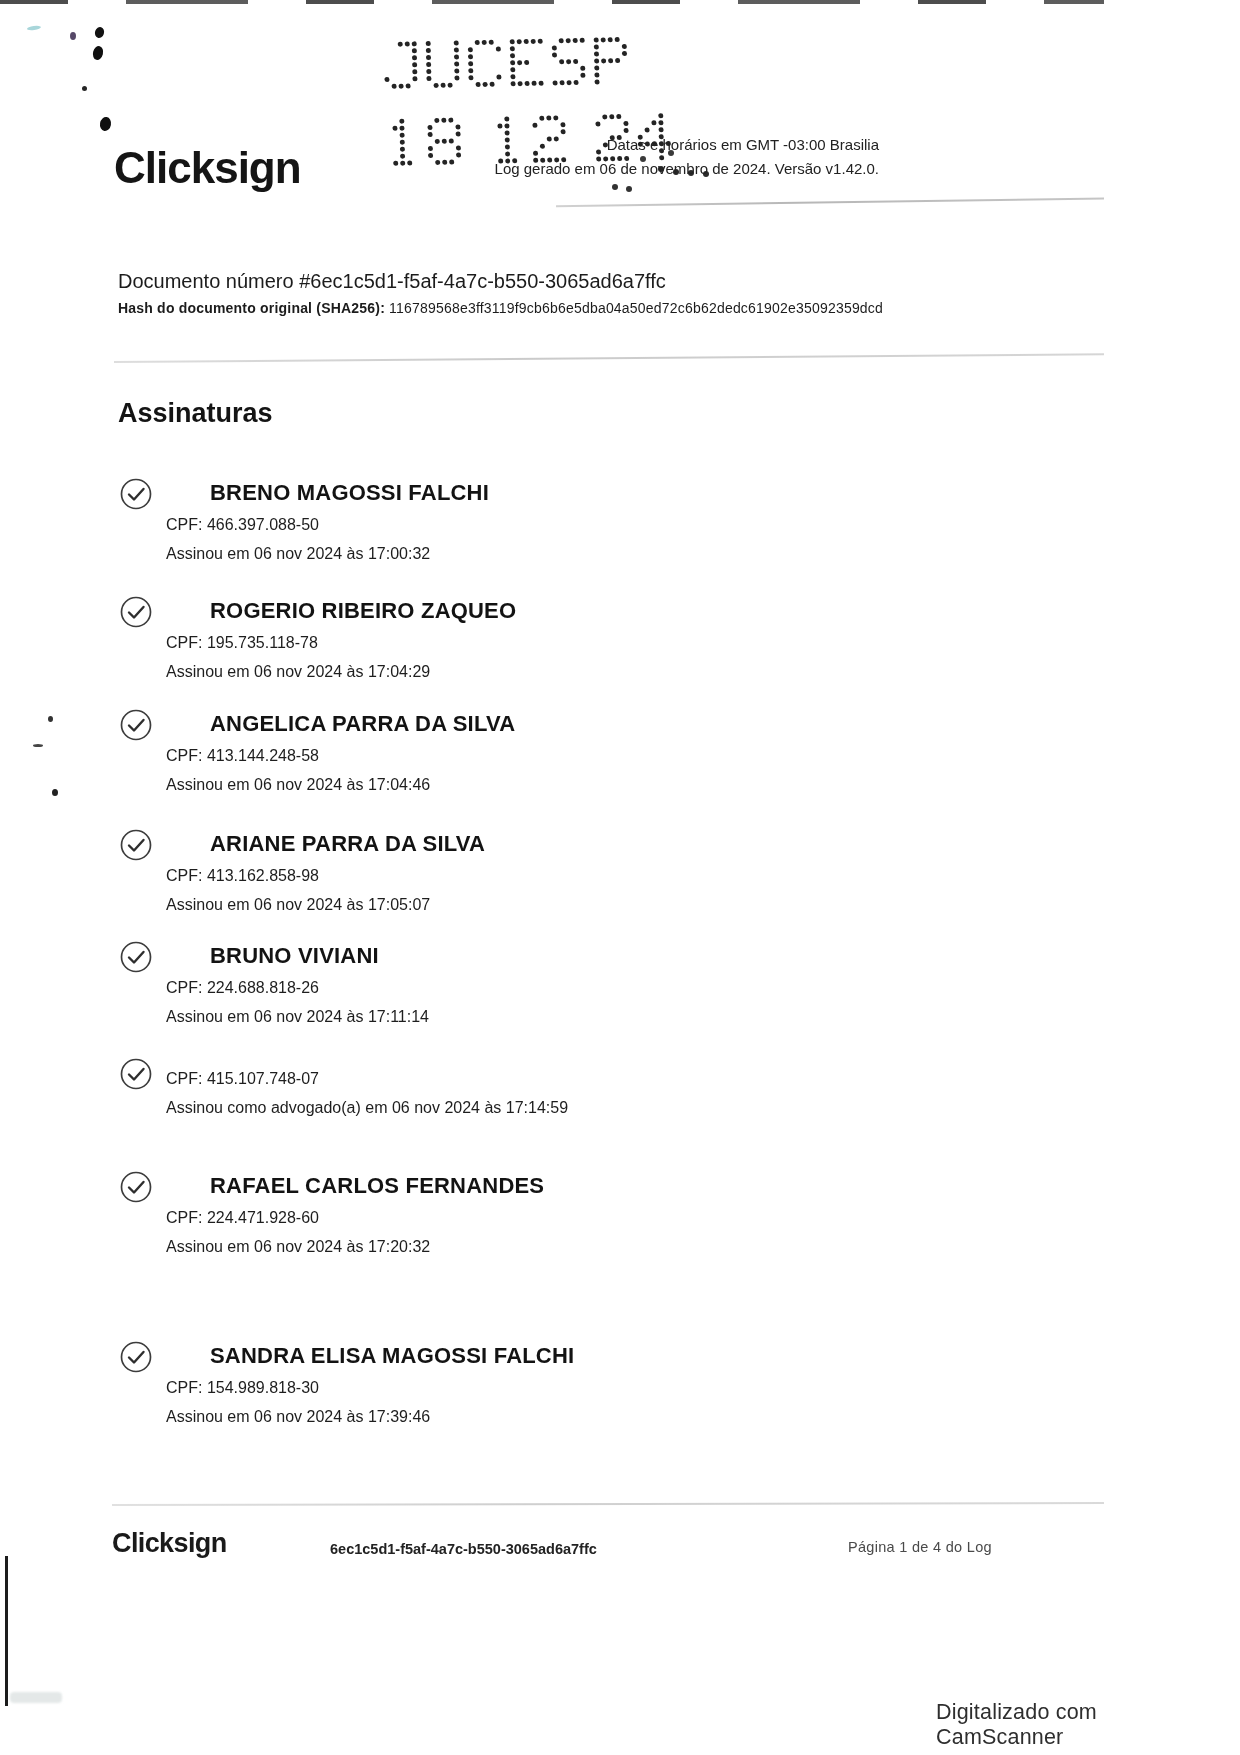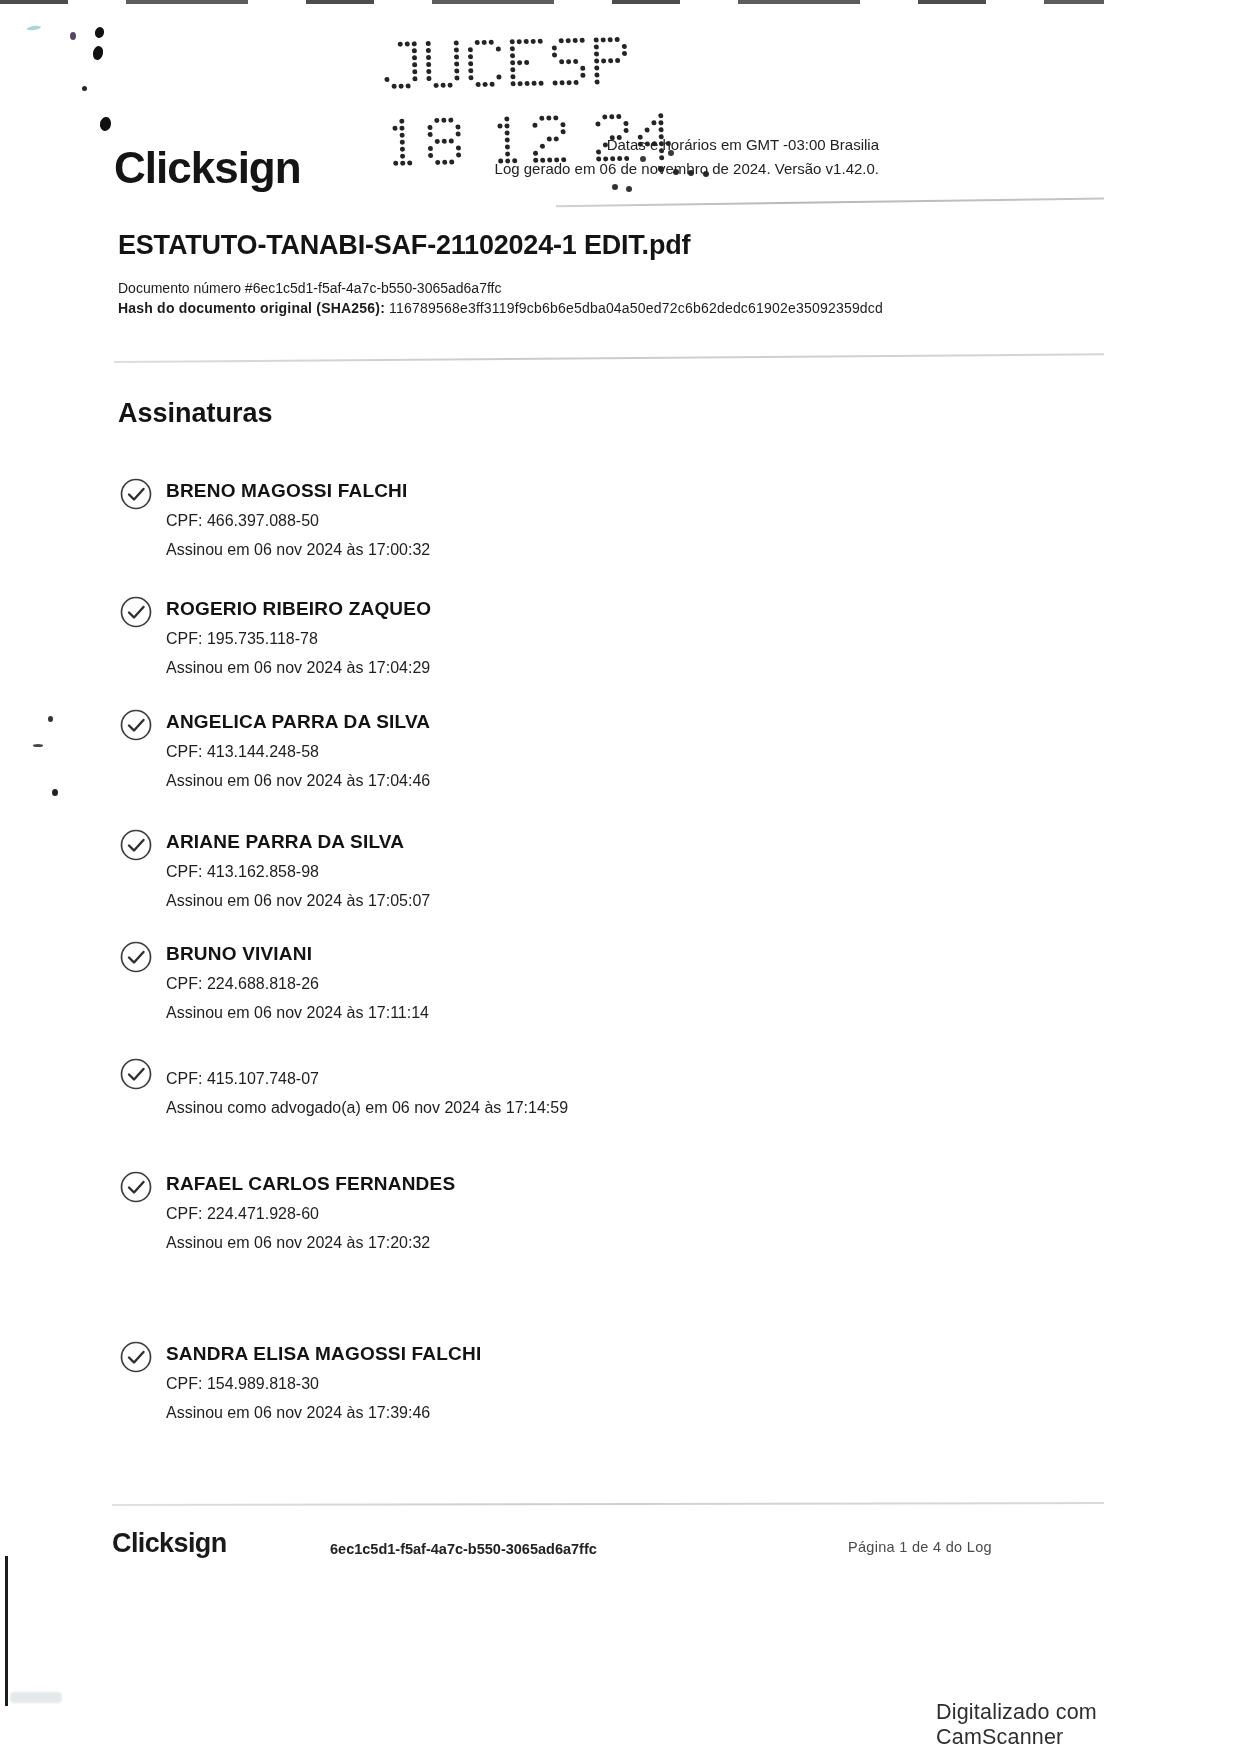--- a/index.html
+++ b/index.html
@@ -33,29 +33,29 @@
   .stamp-row.r2{margin-top:28px;}
   .stamp-row i{position:absolute;background:#242424;border-radius:50%;}
   .stray-dots{
     position:absolute;left:658px;top:166px;width:6px;height:6px;border-radius:50%;background:#262626;
     box-shadow:15px 3px 0 #262626,30px 4px 0 #2b2b2b,45px 5px 0 #2b2b2b,
                -46px 18px 0 #333,-32px 20px 0 #333,
                10px -16px 0 #3a3a3a,-18px -10px 0 #3a3a3a;
   }
   
   .doc-title{position:absolute;left:118px;top:230px;margin:0;font-size:27px;font-weight:700;letter-spacing:-0.2px;color:#141414;}
-  .doc-num{position:absolute;left:118px;top:280px;margin:0;font-size:14px;color:#1c1c1c;}
+  .doc-num{position:absolute;left:118px;top:270px;margin:0;font-size:20px;color:#1c1c1c;}
   .doc-hash{position:absolute;left:118px;top:300px;margin:0;font-size:14px;color:#1c1c1c;letter-spacing:.2px;white-space:nowrap;}
   .doc-hash b{font-weight:700;}
   
   .sig-heading{position:absolute;left:118px;top:398px;margin:0;font-size:27px;font-weight:700;color:#141414;}
   .sig{position:absolute;left:118px;padding-left:48px;width:760px;}
   .check{position:absolute;left:0;top:-4px;width:36px;height:36px;}
   .check svg{display:block;}
-  .sig-name{font-size:19px;font-weight:700;letter-spacing:.2px;color:#131313;}
+  .sig-name{font-size:22px;font-weight:700;letter-spacing:.2px;color:#131313;margin-left:44px;}
   .sig-cpf{margin-top:10px;font-size:16px;color:#1e1e1e;}
   .sig-when{margin-top:11px;font-size:16px;color:#1e1e1e;}
   
   .f-logo{position:absolute;left:112px;top:1528px;font-size:27px;font-weight:700;letter-spacing:-0.6px;color:#1a1a1a;}
   .f-id{position:absolute;left:330px;top:1541px;font-size:14.5px;font-weight:700;color:#222;}
   .f-page{position:absolute;left:848px;top:1539px;font-size:14.5px;color:#4a4a4a;letter-spacing:.3px;}
   
   .camscanner{position:absolute;left:936px;top:1700px;font-size:21.5px;color:#2e2e2e;letter-spacing:.2px;}
 </style>
 </head>
@@ -251,21 +251,20 @@
         <i style="left:273px;top:35px;width:5px;height:5px"></i>
         <i style="left:273px;top:42px;width:5px;height:5px"></i>
       </div>
   </div>
   <span class="stray-dots"></span>
 
   <div class="hdr-note n1">Datas e horários em GMT -03:00 Brasilia</div>
   <div class="hdr-note n2">Log gerado em 06 de novembro de 2024. Versão v1.42.0.</div>
   <div class="divider div-header"></div>
 
-  <h1 class="doc-title">ESTATUTO-TANABI-SAF-21102024-1 EDIT.pdf</h1>
   <p class="doc-num"><span>Documento número</span> <span>#6ec1c5d1-f5af-4a7c-b550-3065ad6a7ffc</span></p>
   <p class="doc-hash"><b>Hash do documento original (SHA256):</b> <span>116789568e3ff3119f9cb6b6e5dba04a50ed72c6b62dedc61902e35092359dcd</span></p>
   <div class="divider div-hash"></div>
 
   <h2 class="sig-heading">Assinaturas</h2>
 
   <div class="sig" style="top:480px">
     <span class="check">
         <svg width="36" height="36" viewBox="0 0 36 36" fill="none">
           <circle cx="18" cy="18" r="14.5" stroke="#3c3c3c" stroke-width="1.7"></circle>

